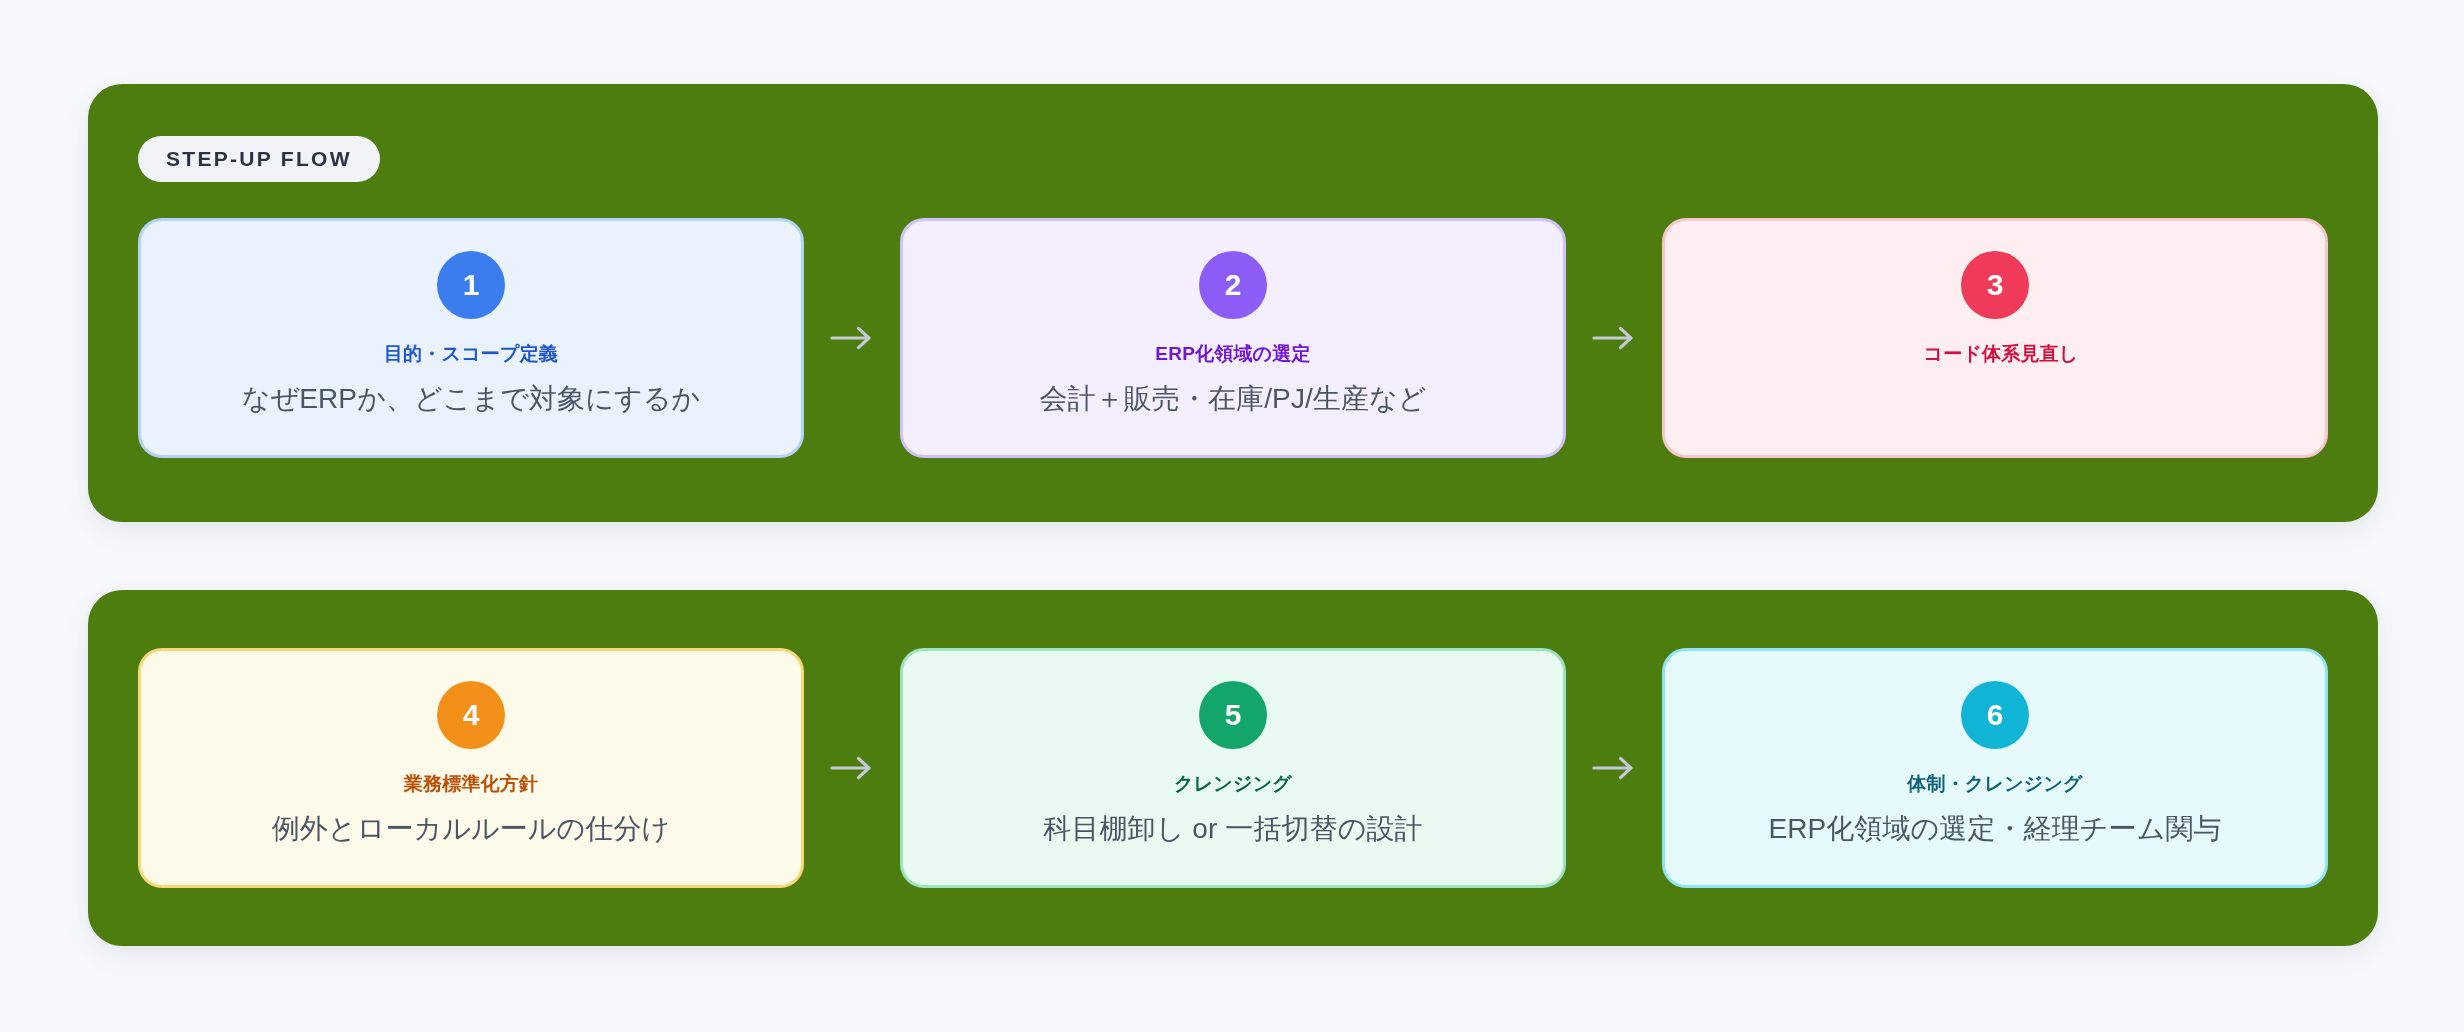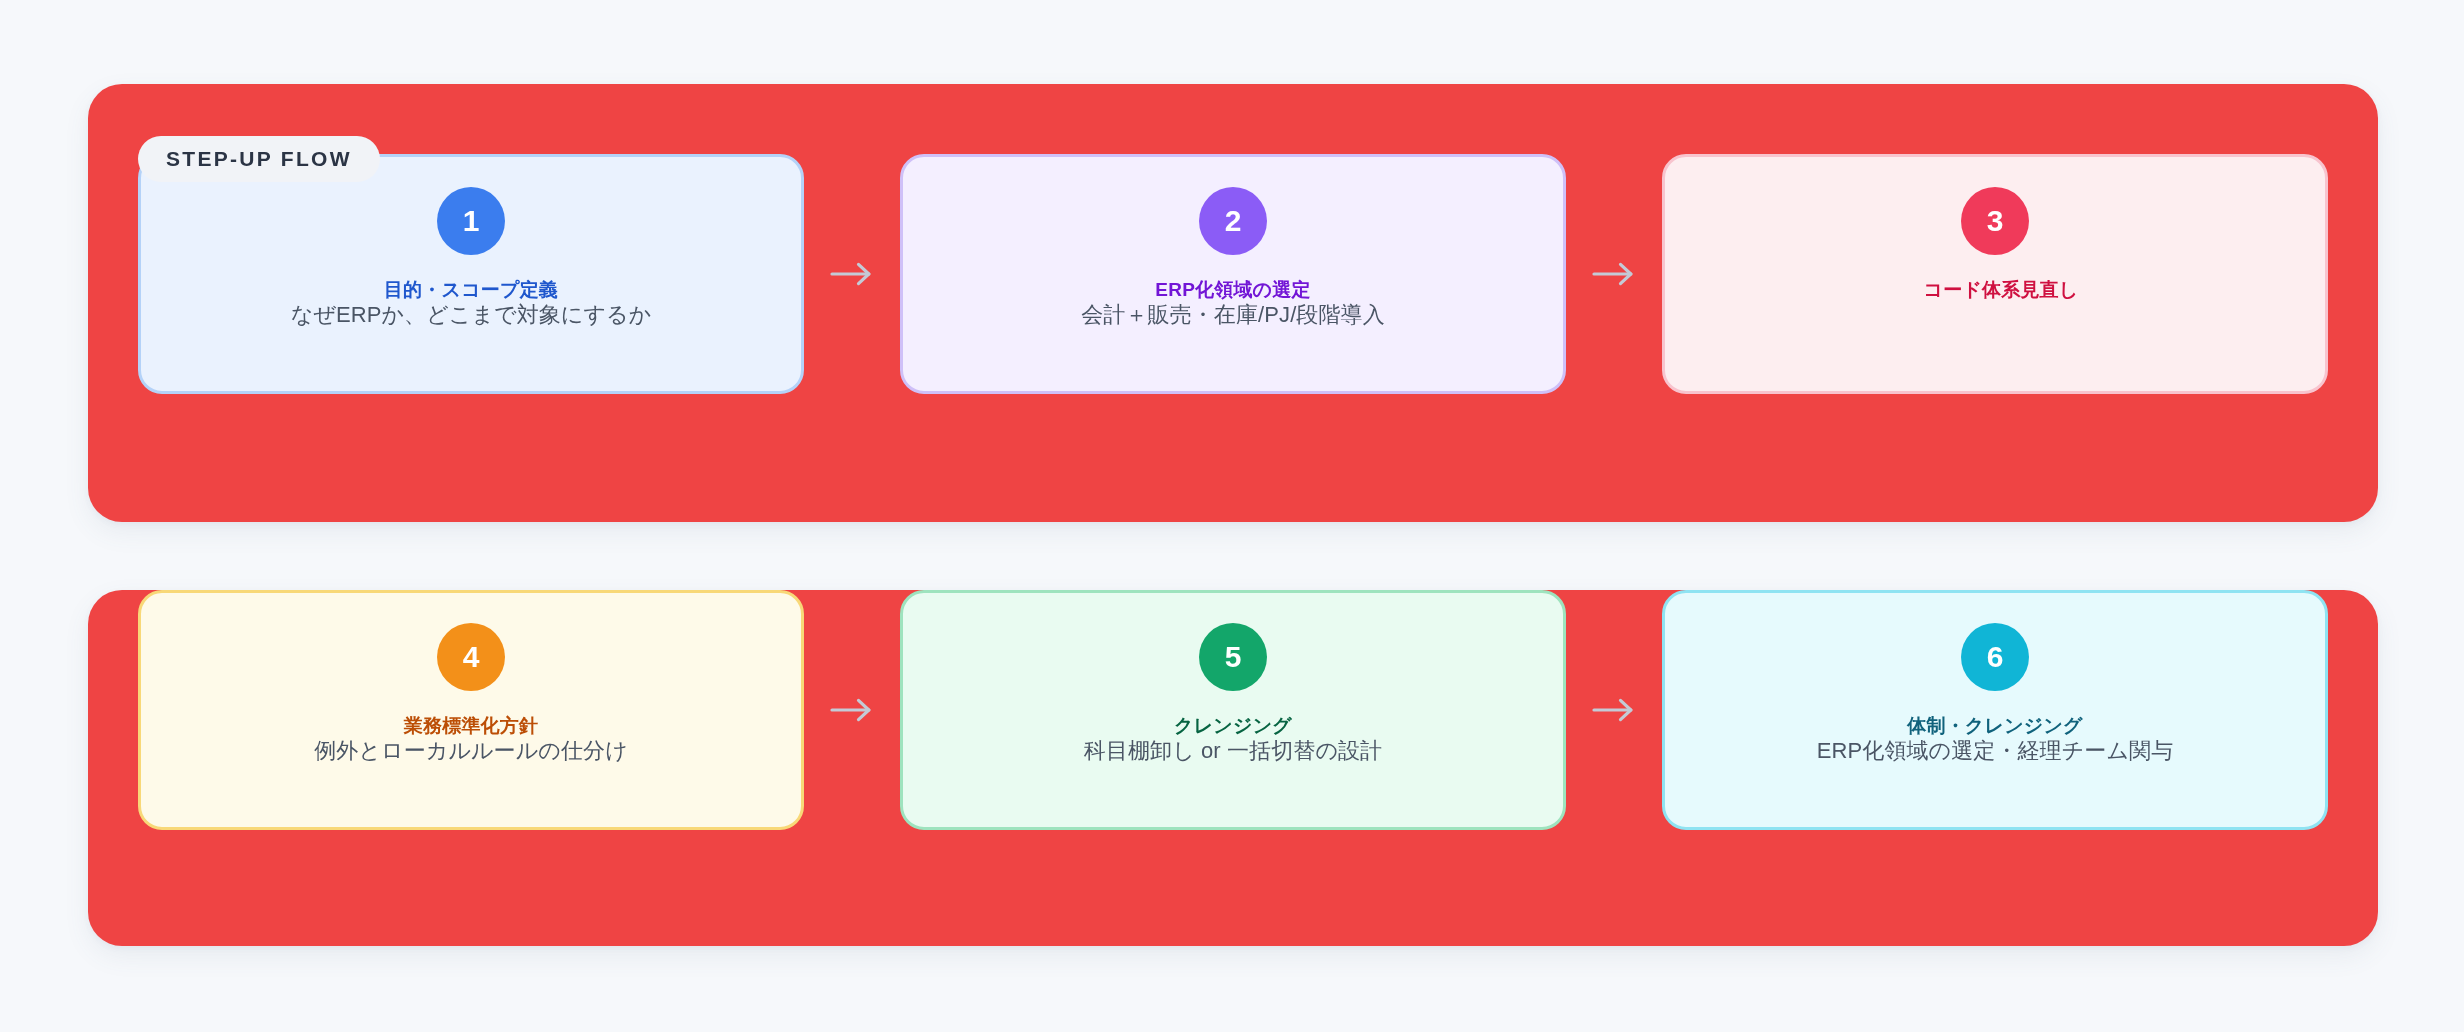--- a/index.html
+++ b/index.html
@@ -23,27 +23,28 @@
     height: 1032px;
     padding: 84px 86px 86px 88px;
     display: flex;
     flex-direction: column;
     gap: 68px;
   }
 
   
   .panel {
     position: relative;
-    background: #ef4444;
+    background: #4d7c0f;
     border-radius: 34px;
     box-shadow: 0 10px 26px rgba(86, 103, 130, 0.085),
                 0 2px 6px rgba(86, 103, 130, 0.05);
     padding: 0 50px;
     display: flex;
     flex-direction: column;
+    justify-content: center;
   }
 
   .panel--first {
     height: 438px;
     padding-top: 8px;
   }
 
   .panel--second {
     height: 356px;
   }
@@ -109,21 +110,22 @@
   .step-title {
     margin-top: 24px;
     font-size: 19px;
     font-weight: 700;
     line-height: 1.2;
     letter-spacing: 0.2px;
     white-space: nowrap;
   }
 
   .step-desc {
-    font-size: 22px;
+    margin-top: 16px;
+    font-size: 28px;
     font-weight: 500;
     color: #4a5565;
     line-height: 1.2;
     letter-spacing: 0.1px;
     white-space: nowrap;
   }
 
   
   .arrow {
     flex: 0 0 96px;
@@ -182,21 +184,21 @@
       <div class="arrow">
         <svg width="44" height="26" viewBox="0 0 44 26" fill="none" aria-hidden="true">
           <path d="M2 13 H39" stroke="currentColor" stroke-width="3.2" stroke-linecap="round"></path>
           <path d="M28.5 3.4 L38.8 13 L28.5 22.6" stroke="currentColor" stroke-width="3.2" stroke-linecap="round" stroke-linejoin="round" fill="none"></path>
         </svg>
       </div>
 
       <div class="step-card theme-purple">
         <div class="step-badge">2</div>
         <div class="step-title">ERP化領域の選定</div>
-        <div class="step-desc">会計＋販売・在庫/PJ/段階導入</div>
+        <div class="step-desc">会計＋販売・在庫/PJ/生産など</div>
       </div>
 
       <div class="arrow">
         <svg width="44" height="26" viewBox="0 0 44 26" fill="none" aria-hidden="true">
           <path d="M2 13 H39" stroke="currentColor" stroke-width="3.2" stroke-linecap="round"></path>
           <path d="M28.5 3.4 L38.8 13 L28.5 22.6" stroke="currentColor" stroke-width="3.2" stroke-linecap="round" stroke-linejoin="round" fill="none"></path>
         </svg>
       </div>
 
       <div class="step-card theme-crimson">

